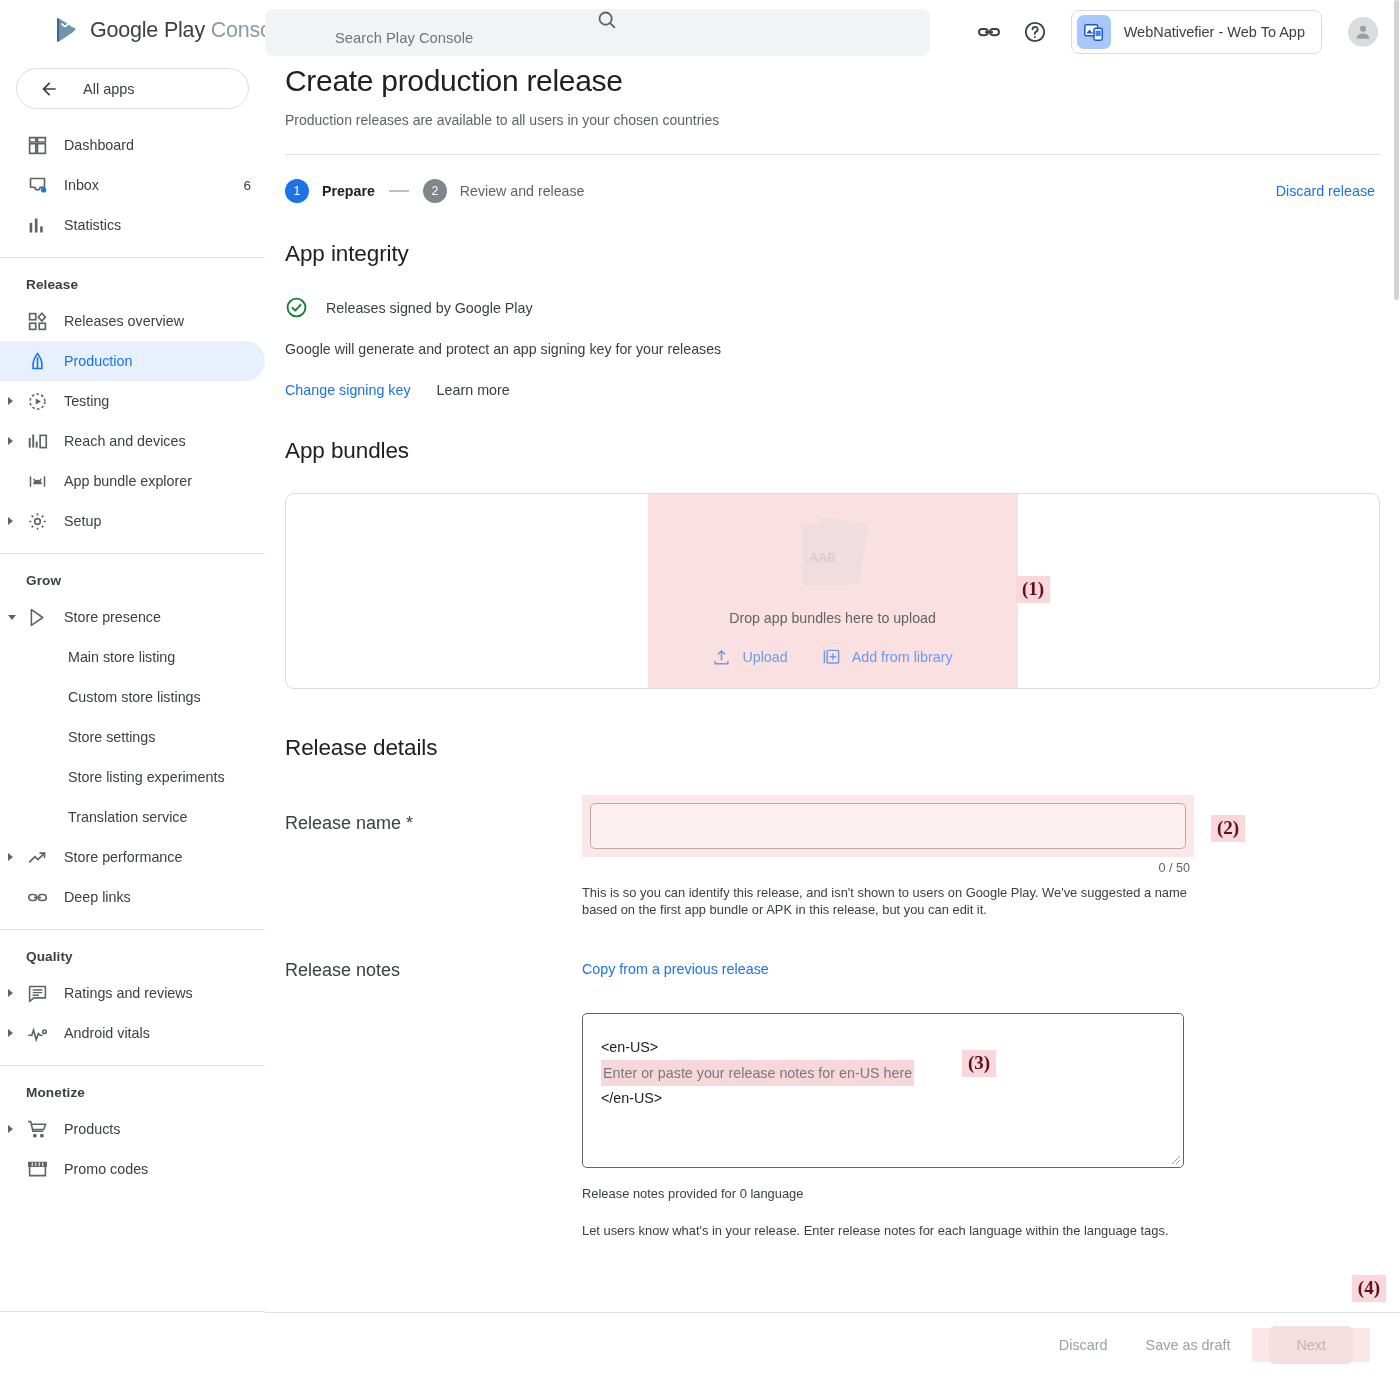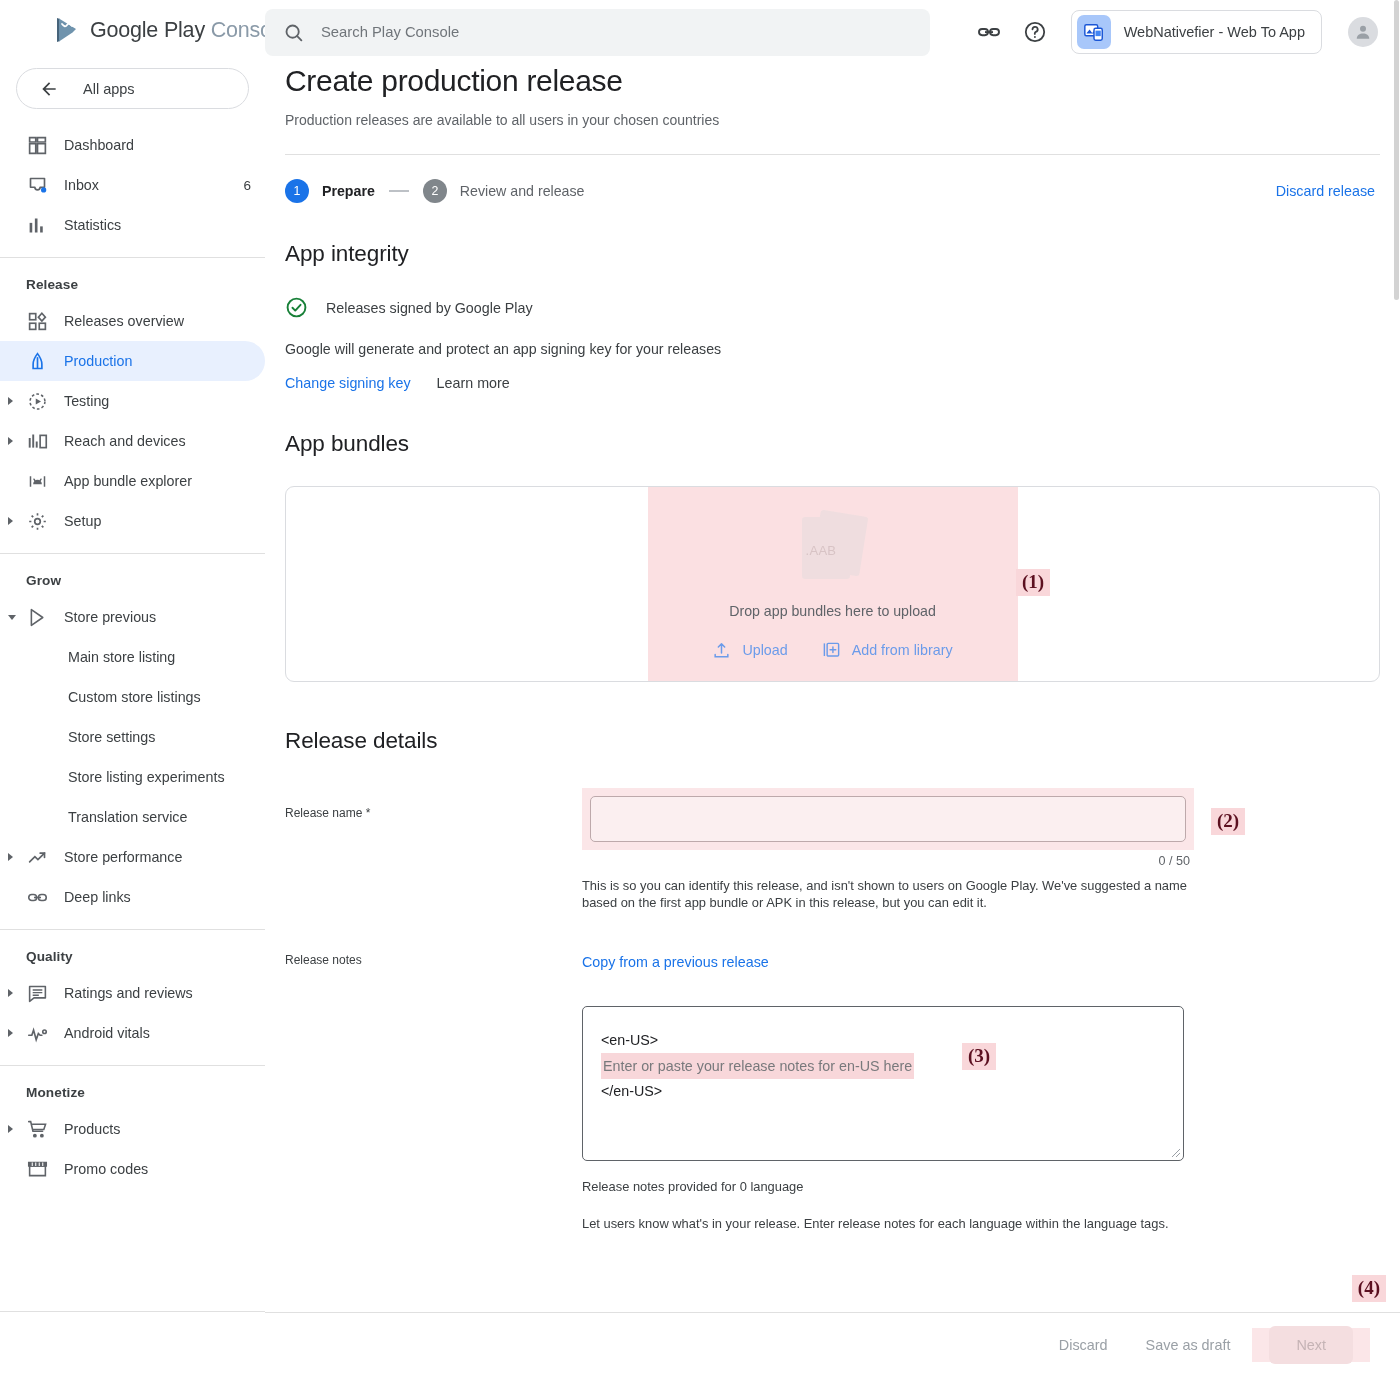--- a/index.html
+++ b/index.html
@@ -64,21 +64,21 @@
 
   .sep { height: 1px; background: #e0e0e0; margin: 12px 0 0 0; }
   .grouphdr { font-size: 13.6px; font-weight: 700; color: #3c4043; padding: 19px 0 9px 26px; letter-spacing: 0.1px; }
 
   
   .main { flex: 1; position: relative; height: 1376px; overflow: hidden; background: #fff; }
 
   .topbar { height: 64px; display: flex; align-items: center; padding: 0 16px 0 0; }
   .searchbox {
     margin-left: 0; width: 665px; height: 47px; background: #f1f3f4; border-radius: 8px;
-    display: flex; align-items: center; padding-left: 18px; cursor: text;
+    display: flex; align-items: center; padding-left: 18px; cursor: text; flex-direction: column;
   }
   .searchbox .si { width: 21px; height: 21px; color: #5f6368; }
   .searchbox input {
     border: none; outline: none; background: transparent; margin-left: 17px;
     font-size: 14.8px; color: #3c4043; width: 560px; font-family: inherit;
   }
   .searchbox input::placeholder { color: #70757a; }
   .topicons { margin-left: auto; display: flex; align-items: center; gap: 22px; padding-right: 6px; }
   .ticon { width: 24px; height: 24px; color: #3c4043; cursor: pointer; }
   .apppill {
@@ -117,21 +117,21 @@
   .steplabel.off { color: #5f6368; font-weight: 400; }
   .stepline { width: 20px; height: 1.4px; background: #bdc1c6; margin: 0 14px; }
   .discard-link { margin-left: auto; font-size: 14.3px; color: #1a73e8; cursor: pointer; font-weight: 500; padding-right: 5px;}
 
   h2.sec { font-size: 22.5px; font-weight: 400; color: #202124; letter-spacing: -0.1px; }
 
   .signed-row { display: flex; align-items: center; margin-top: 29px; }
   .signed-row .ck { width: 23px; height: 23px; color: #188038; }
   .signed-row .t { margin-left: 18px; font-size: 14.3px; color: #3c4043; }
   .sub-note { margin-top: 22px; font-size: 14.2px; color: #3c4043; }
-  .links-row { margin-top: 18px; display: flex; gap: 26px; }
+  .links-row { margin-top: 25px; display: flex; gap: 26px; }
   .lnk-blue { font-size: 14.3px; color: #1a73e8; font-weight: 500; cursor: pointer; }
   .lnk-dark { font-size: 14.3px; color: #3c4043; font-weight: 500; cursor: pointer; }
 
   .bundle-card {
     margin-top: 29px; border: 1px solid #dadce0; border-radius: 9px;
     height: 196px; display: flex; align-items: center; justify-content: center; position: relative;
   }
   .dropzone {
     width: 370px; height: 100%; background: #fbe0e2;
     display: flex; flex-direction: column; align-items: center; justify-content: center;
@@ -145,21 +145,21 @@
   .aab-a { width: 48px; height: 62px; left: 8px; top: 8px; }
   .aab-lbl { position: absolute; left: 12px; top: 34px; font-size: 13px; color: #bcacae; letter-spacing: 0.3px; }
   .drop-txt { margin-top: 14px; font-size: 14.2px; color: #5f6368; }
   .drop-actions { margin-top: 22px; display: flex; gap: 34px; align-items: center; }
   .drop-act { display: flex; align-items: center; gap: 11px; color: #6b9bea; font-size: 14.3px; font-weight: 500; cursor: pointer; }
   .drop-act svg { width: 19px; height: 19px; }
 
   .details-head { margin-top: 46px; }
 
   .form-row { display: flex; margin-top: 34px; }
-  .form-label { width: 297px; flex: 0 0 297px; font-size: 12px; color: #3c4043; padding-top: 18px; }
+  .form-label { width: 297px; flex: 0 0 297px; font-size: 18px; color: #3c4043; padding-top: 18px; }
   .form-field { flex: 1; position: relative; }
 
   .name-wrap { background: #fbe6e8; padding: 8px 8px; width: 612px; }
   .name-input {
     width: 100%; height: 46px; border: 1px solid #bda9ab; border-radius: 5px;
     background: #fbeff0; outline: none; font-size: 14.5px; padding: 0 14px;
     font-family: inherit; color: #202124;
   }
   .counter { width: 612px; text-align: right; font-size: 12.6px; color: #5f6368; margin-top: 4px; padding-right: 4px;}
   .help-txt { width: 612px; font-size: 12.9px; color: #3c4043; margin-top: 9px; line-height: 1.33; }
@@ -333,21 +333,21 @@
     <div class="sep"></div>
 
     <div class="grouphdr">Grow</div>
     <div class="navitem">
       <span class="caret down"></span>
       <span class="ico">
         <svg viewBox="0 0 24 24" width="21" height="21" fill="none" stroke="#5f6368" stroke-width="1.8">
             <path d="M5 3l13 9-13 9z" stroke-linejoin="round"></path>
           </svg>
       </span>
-      <span class="lbl">Store previous</span>
+      <span class="lbl">Store presence</span>
     </div>
     <div class="navitem sub">
       <span class="lbl">Main store listing</span>
     </div>
     <div class="navitem sub">
       <span class="lbl">Custom store listings</span>
     </div>
     <div class="navitem sub">
       <span class="lbl">Store settings</span>
     </div>

